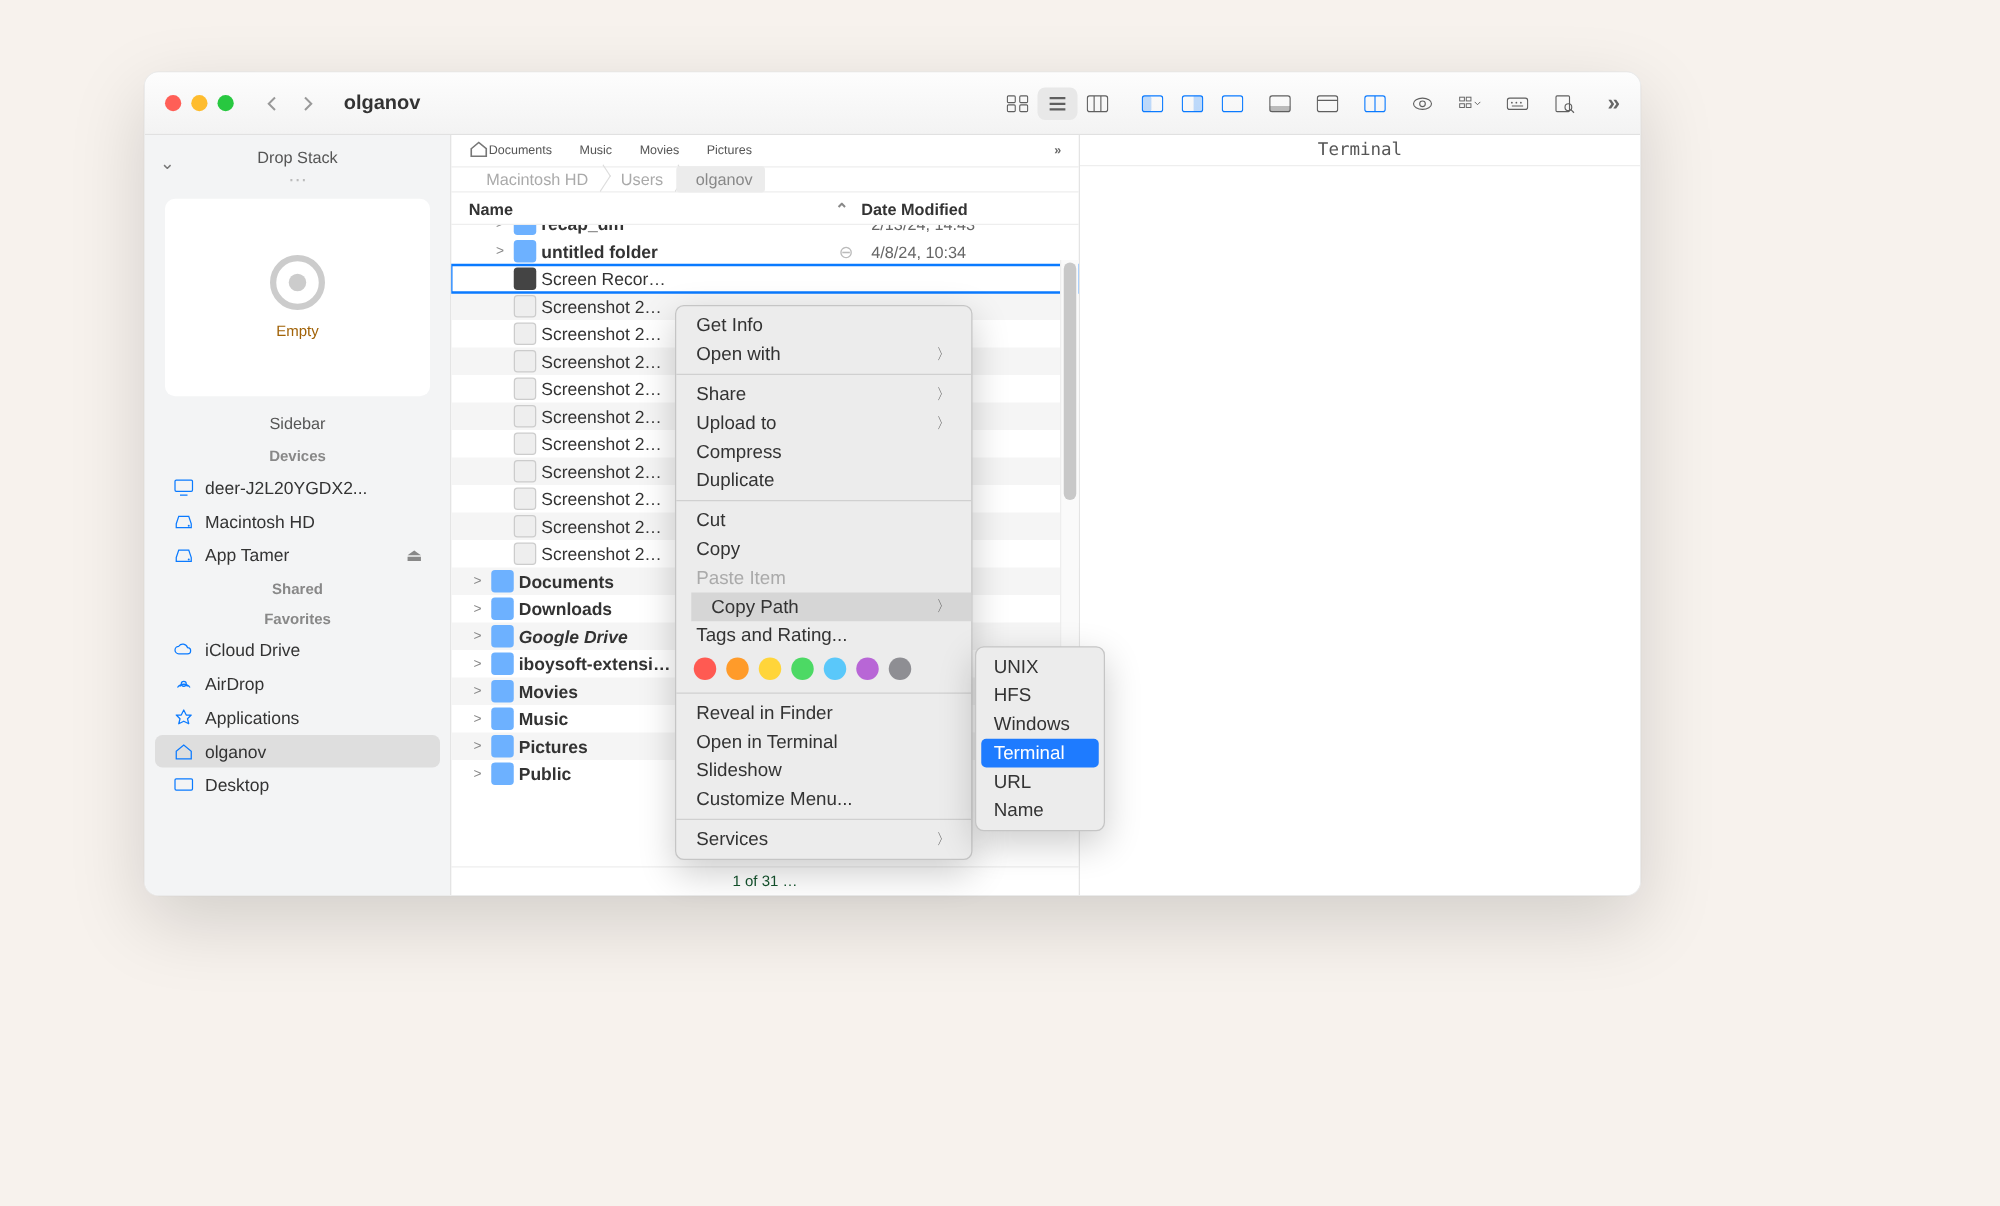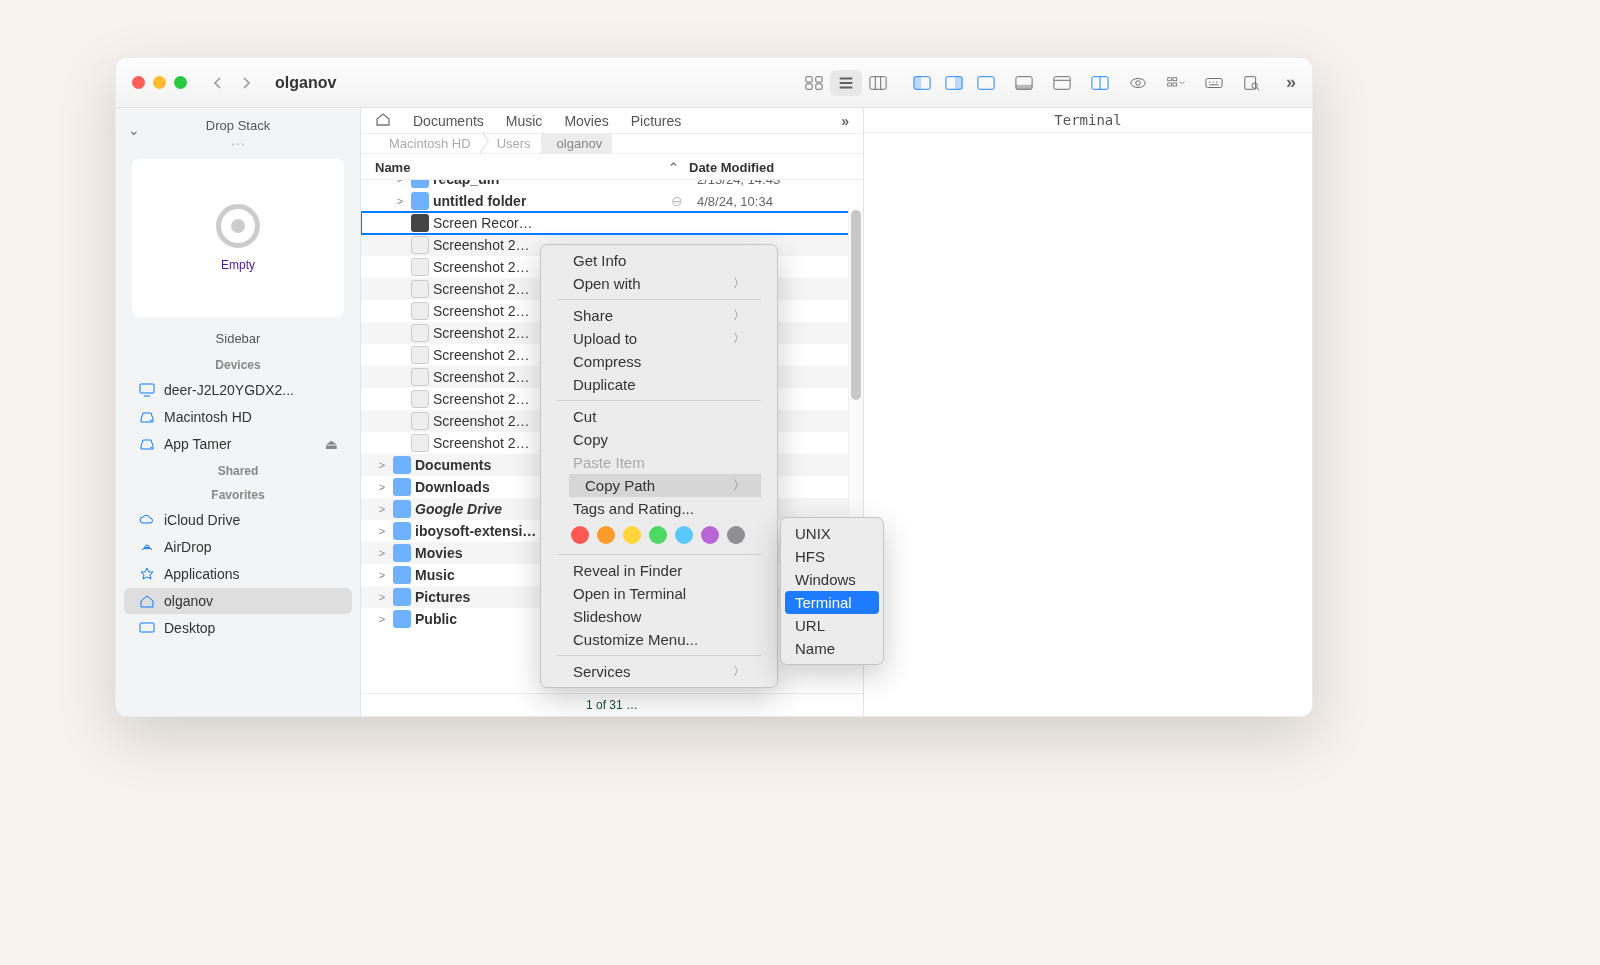--- a/index.html
+++ b/index.html
@@ -21,32 +21,32 @@
 .tbtn svg { width: 18px; height: 16px; }
 .tgroup { display:flex; gap:0; border-radius:6px; }
 .overflow { margin-left: 12px; color: #666; font-weight: bold; font-size: 18px; }
 
 .body { display: flex; height: calc(100% - 50px); }
 
 .sidebar { width: 245px; background: #f3f4f5; border-right: 1px solid #e4e4e4; overflow: hidden; }
 .sb-section { padding: 8px 0; }
 .sb-hdr { text-align:center; font-size: 13px; color:#555; padding: 2px 0 6px; font-weight: 500; display:flex; align-items:center; justify-content:center; gap:6px;}
 .collapse { position:absolute; left:12px; top:64px; color:#777; }
-.dropstack { margin: 6px 16px 12px; background:#fff; border-radius:8px; height:158px; display:flex; flex-direction:column; align-items:center; justify-content:center; color:#4c1d95; }
+.dropstack { margin: 6px 16px 12px; background:#fff; border-radius:8px; height:158px; display:flex; flex-direction:column; align-items:center; justify-content:center; color:#a16207; }
 .ds-circle { width:44px; height:44px; border-radius:50%; border:5px solid #ccc; margin-bottom:10px; display:flex;align-items:center;justify-content:center; }
 .ds-circle::after{content:"";width:14px;height:14px;border-radius:50%;background:#ccc;}
 .ds-label { font-size:12px; }
 .sb-cat { font-size: 12px; color:#888; font-weight:600; padding: 6px 16px 4px; text-align: center; }
 .sb-item { display:flex; align-items:center; gap:8px; padding: 4px 14px; font-size:14px; color:#333; border-radius:6px; margin: 1px 8px; }
 .sb-item.sel { background:#dedede; }
 .sb-icon { width:18px; height:18px; display:flex; align-items:center; justify-content:center; color:#0a7aff; }
 .eject { margin-left:auto; color:#888; }
 
 .main { flex:1; display:flex; flex-direction:column; border-right: 1px solid #e4e4e4; }
-.tabs { display:flex; align-items:center; gap:22px; padding: 4px 14px; border-bottom:1px solid #eee; font-size:14px; color:#555; }
+.tabs { display:flex; align-items:center; padding: 4px 14px; border-bottom:1px solid #eee; font-size:10px; color:#555; }
 .tabs .home { color:#777; }
 .tabs .more { margin-left:auto; font-weight:bold; color:#666; }
 .crumbs { display:flex; align-items:center; padding: 2px 12px; font-size:13px; color:#aaa; border-bottom:1px solid #eee;}
 .crumb { padding: 3px 10px 3px 16px; position:relative; }
 .crumb::after { content:""; position:absolute; right:-6px; top:2px; width:10px; height:14px; border-top:1px solid #ddd; border-right:1px solid #ddd; transform:rotate(45deg) skew(12deg,12deg);}
 .crumb.last { background:#ececec; border-radius:3px; color:#888; }
 .crumb.last::after{display:none;}
 .apple { font-size:15px; color:#bbb; }
 
 .cols { display:flex; padding: 6px 14px 4px; border-bottom:1px solid #eee; font-size:13px; font-weight:600; color:#333;}
@@ -71,21 +71,21 @@
 
 .status { border-top:1px solid #eee; text-align:center; font-size:12px; color:#14532d; padding:4px;}
 .scrollbar { position:absolute; right:0; top:28px; width:15px; height:380px; background:#fafafa; border-left:1px solid #eee;}
 .thumb { position:absolute; right:2px; top:2px; width:10px; height:190px; background:#c8c8c8; border-radius:5px;}
 
 .terminal { width: 448px; background:#fff; font-family: "Menlo", monospace; font-size:14px;}
 .term-hdr { text-align:center; padding:4px; color:#555; border-bottom:1px solid #eee;}
 .term-body { padding: 4px 6px; }
 .cursor { display:inline-block; width:8px; height:16px; background:#ff3b30; vertical-align:middle; margin-left:2px;}
 
-.ctxmenu { position:absolute; left:540px; top:244px; width:238px; background:#ececec; border:1px solid #c5c5c5; border-radius:7px; box-shadow: 0 10px 30px rgba(0,0,0,0.2); padding: 4px 16px; font-size:15px; z-index:50;}
+.ctxmenu { position:absolute; left:540px; top:244px; width:238px; background:#ececec; border:1px solid #c5c5c5; border-radius:7px; box-shadow: 0 10px 30px rgba(0,0,0,0.2); padding: 4px 0; font-size:15px; z-index:50;}
 .mi { padding: 3px 16px; display:flex; align-items:center; }
 .mi.disabled { color:#aaa; }
 .mi.hover { background:#d6d6d6;margin-left:12px; }
 .mi .arrow { margin-left:auto; color:#666; font-size:12px;}
 .sep { height:1px; background:#d0d0d0; margin:4px 0;}
 .tags { display:flex; gap:8px; padding: 6px 14px;}
 .tagdot { width:18px; height:18px; border-radius:50%;}
 
 .submenu { position:absolute; left:780px; top:517px; width:104px; background:#ececec; border:1px solid #c5c5c5; border-radius:7px; box-shadow: 0 10px 30px rgba(0,0,0,0.2); padding:4px 0; font-size:15px; z-index:60;}
 .smi { padding: 3px 14px; }

